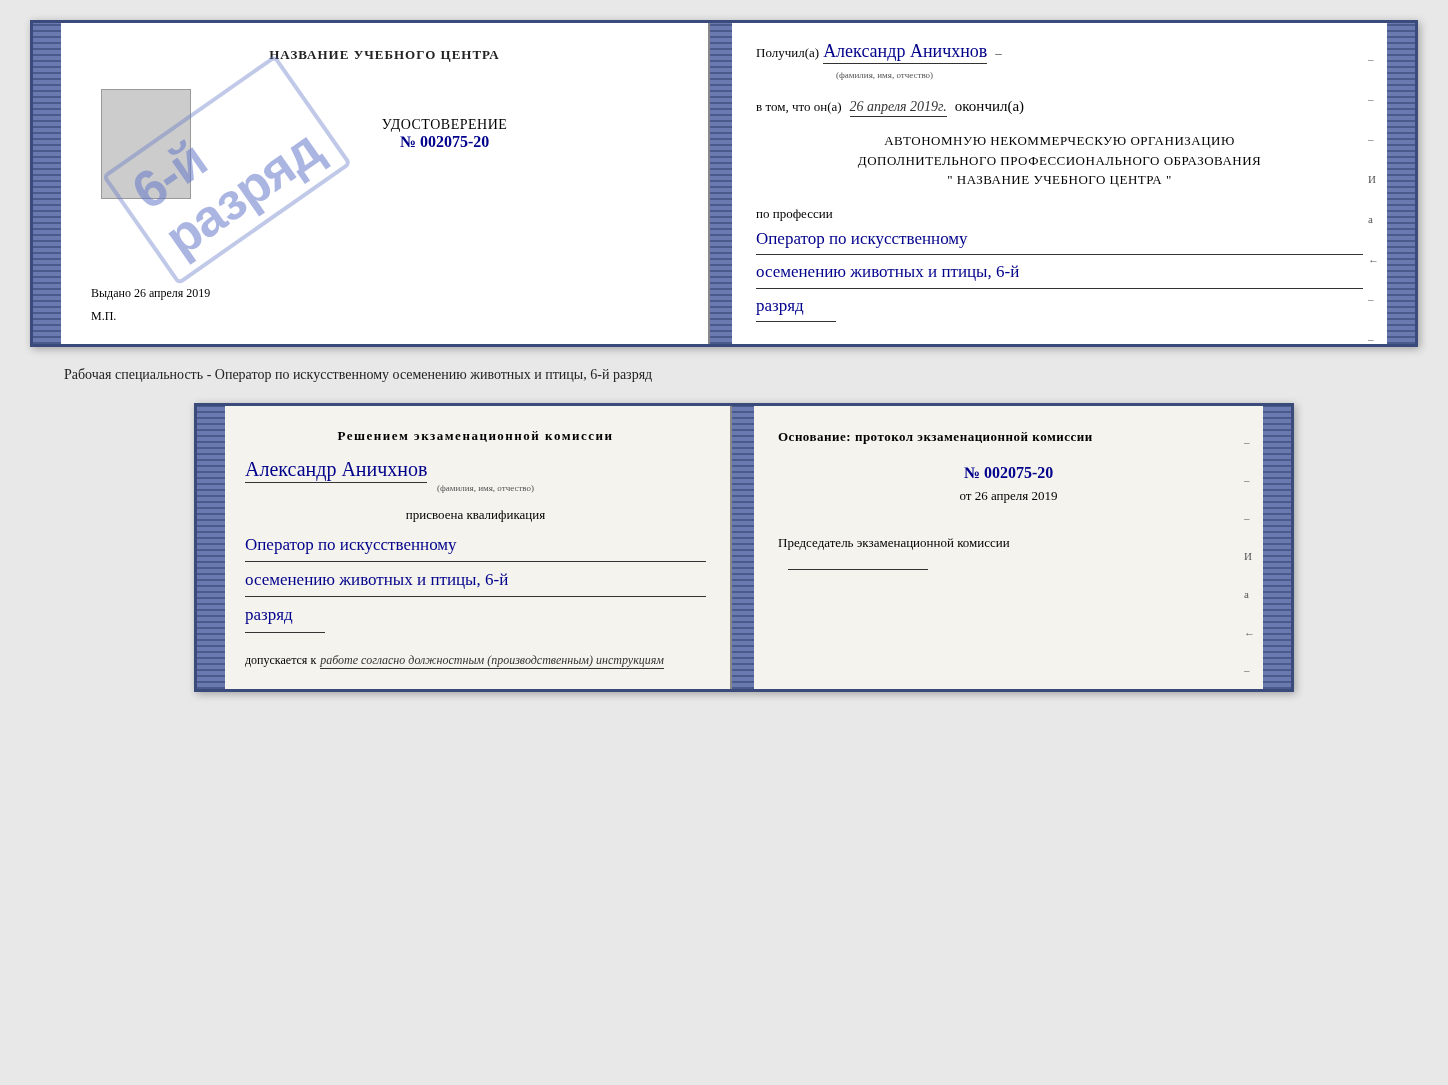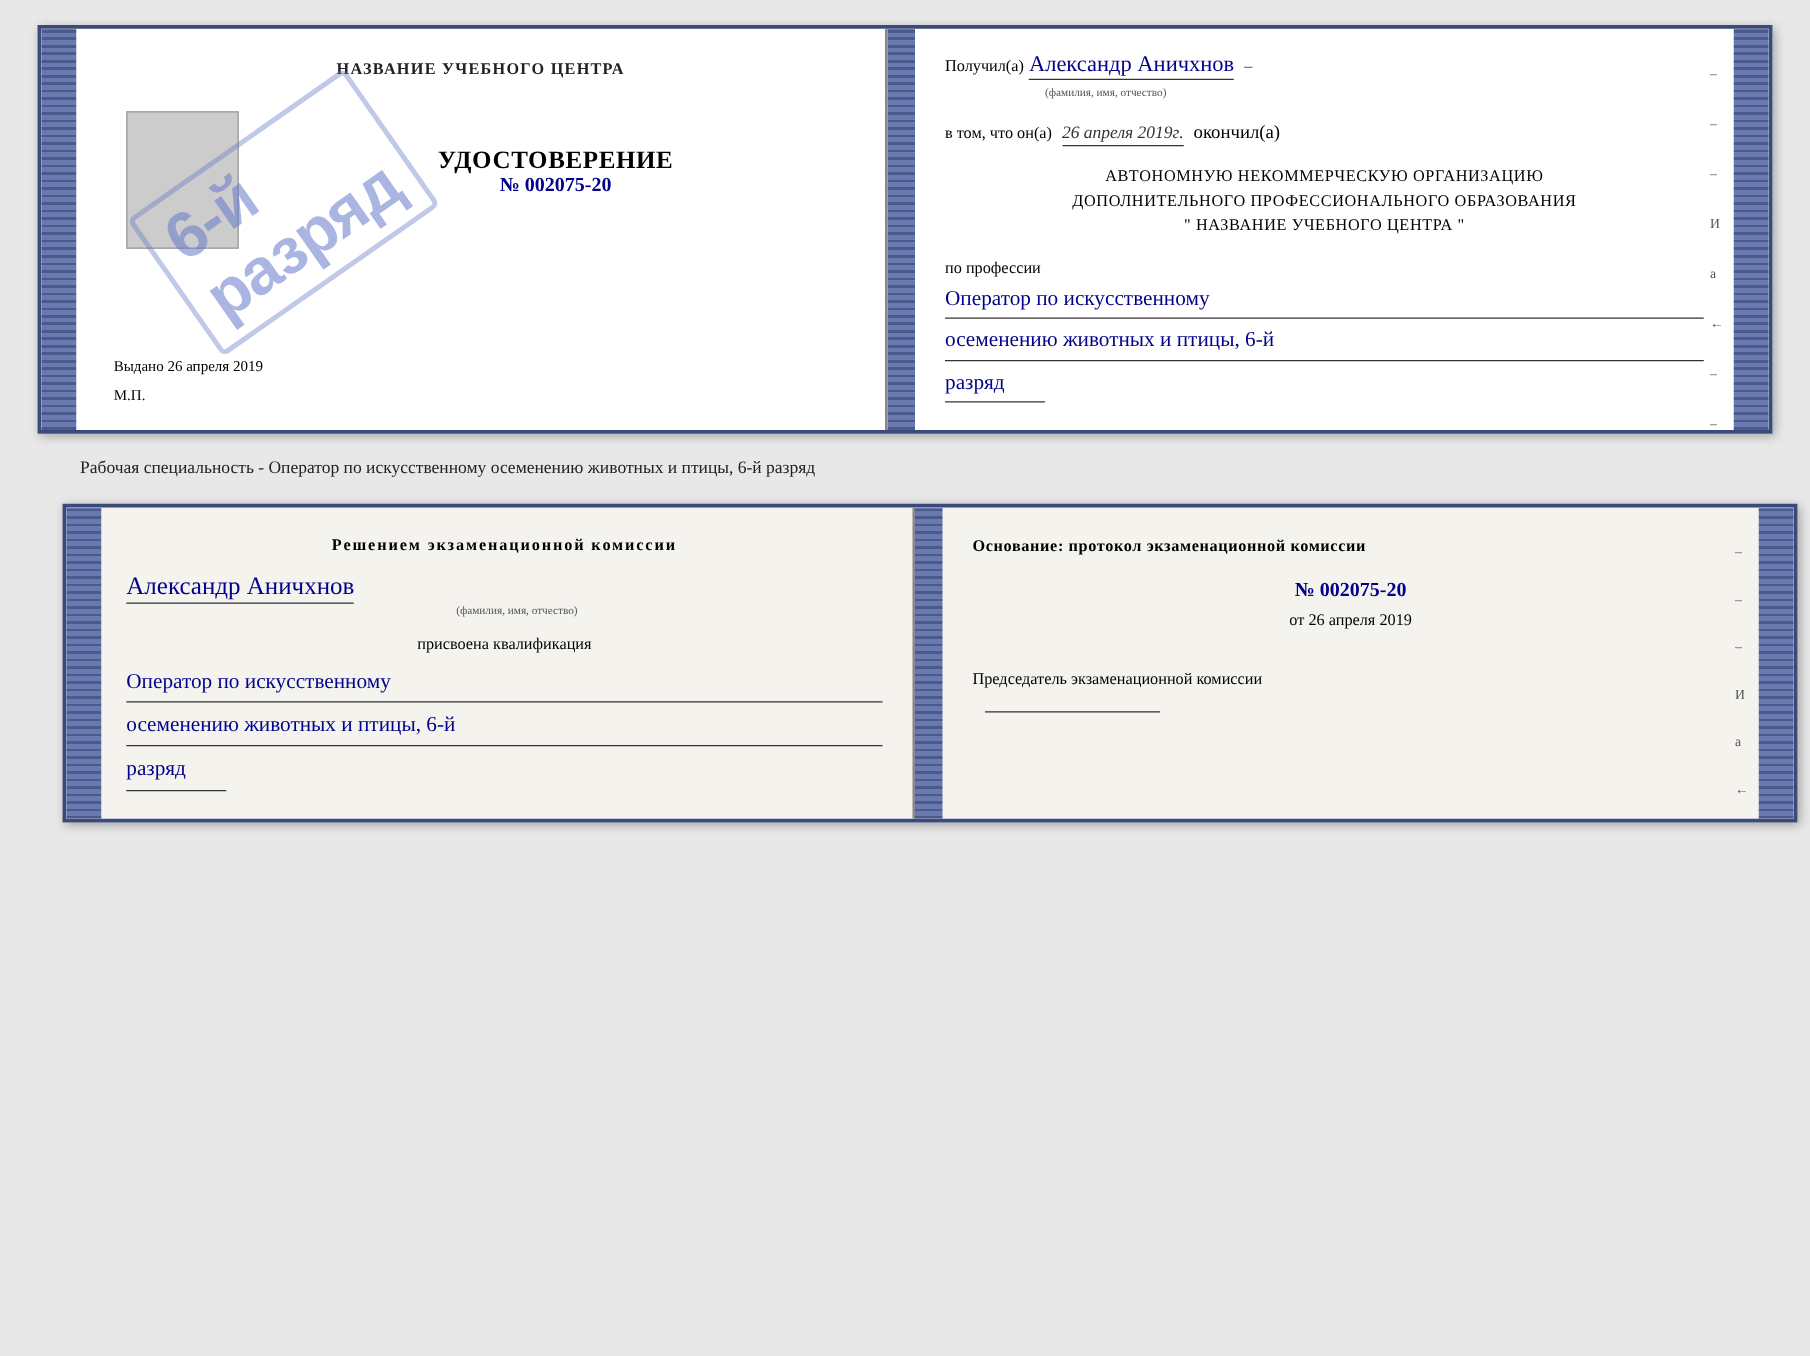--- a/index.html
+++ b/index.html
@@ -81,22 +81,22 @@
       width: 90px;
       height: 110px;
       background: #ccc;
       border: 1px solid #999;
       margin: 8px 0 8px 0;
       align-self: flex-start;
       margin-left: 20px;
     }
 
     .cert-label {
-      font-size: 20px;
-      font-weight: bold;
+      font-size: 14px;
+      font-weight: normal;
       text-align: center;
       margin-top: 6px;
       letter-spacing: 0.5px;
     }
 
     .cert-number {
       font-size: 16px;
       font-weight: bold;
       color: #00008b;
       text-align: center;
@@ -225,21 +225,21 @@
     .description-line {
       width: 1320px;
       font-size: 14px;
       color: #222;
       line-height: 1.4;
     }
 
     
     .bottom-doc {
       display: flex;
-      width: 1388px;
+      width: 1100px;
       background: #f5f3ee;
       border: 3px solid #3a4a7a;
       box-shadow: 2px 2px 8px rgba(0,0,0,0.3);
       position: relative;
       overflow: hidden;
       margin-left: 40px;
     }
 
     .bottom-left-page {
       flex: 1;
@@ -468,20 +468,24 @@
       <span class="person-handwritten">Александр Аничхнов</span>
       <span class="person-small-label">(фамилия, имя, отчество)</span>
     </div>
 
     <div class="qualification-label">присвоена квалификация</div>
 
     <span class="qualification-handwritten">Оператор по искусственному</span>
     <span class="qualification-handwritten">осеменению животных и птицы, 6-й</span>
     <span class="qualification-handwritten" style="width: 80px;">разряд</span>
 
+    <div class="allowed-line">
+      <span>допускается к</span>
+      <span class="allowed-italic">работе согласно должностным (производственным) инструкциям</span>
+    </div>
   </div>
 
   <div class="center-spine"></div>
 
   <div class="bottom-right-page">
     <div class="basis-title">Основание: протокол экзаменационной комиссии</div>
 
     <div class="protocol-number">№ 002075-20</div>
 
     <div class="protocol-date">

